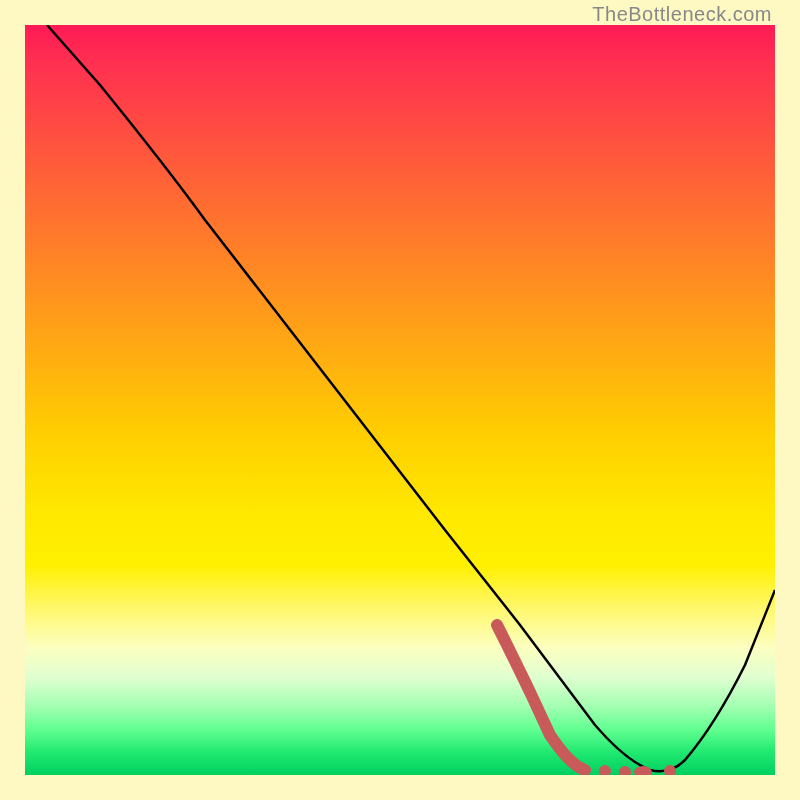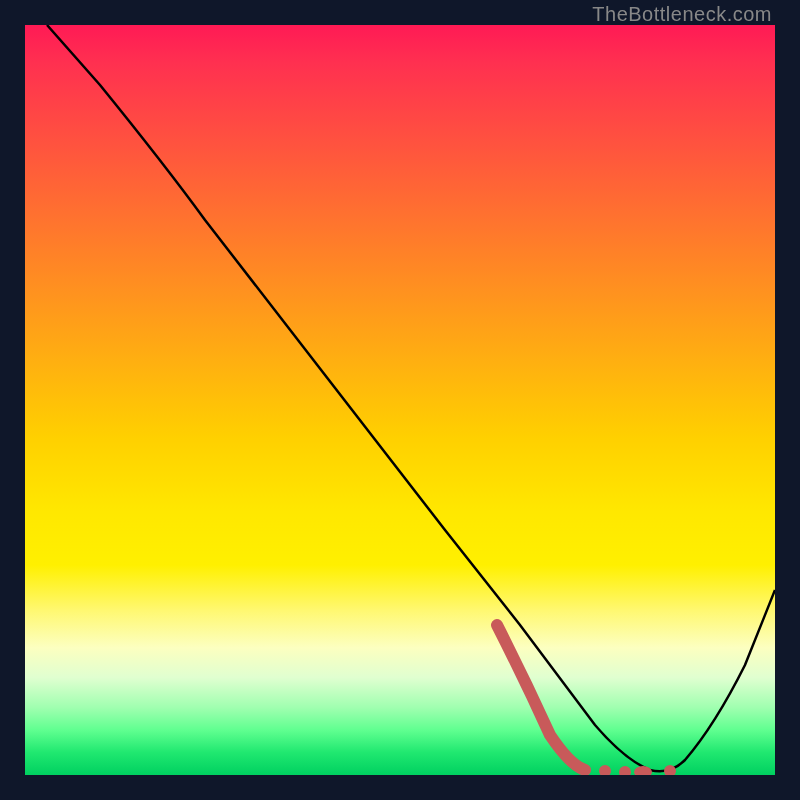--- a/index.html
+++ b/index.html
@@ -8,21 +8,21 @@
     background: #000;
     width: 800px;
     height: 800px;
     overflow: hidden;
     font-family: Arial, sans-serif;
   }
   .container {
     position: relative;
     width: 800px;
     height: 800px;
-    background: #0f172a;
+    background: #fef9c3;
   }
   .plot-area {
     position: absolute;
     left: 25px;
     top: 25px;
     width: 750px;
     height: 750px;
   }
   .gradient-bg {
     position: absolute;

